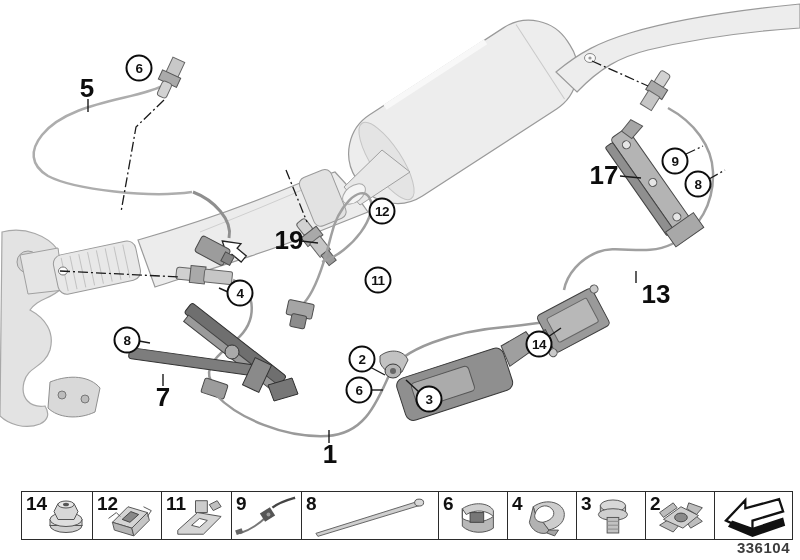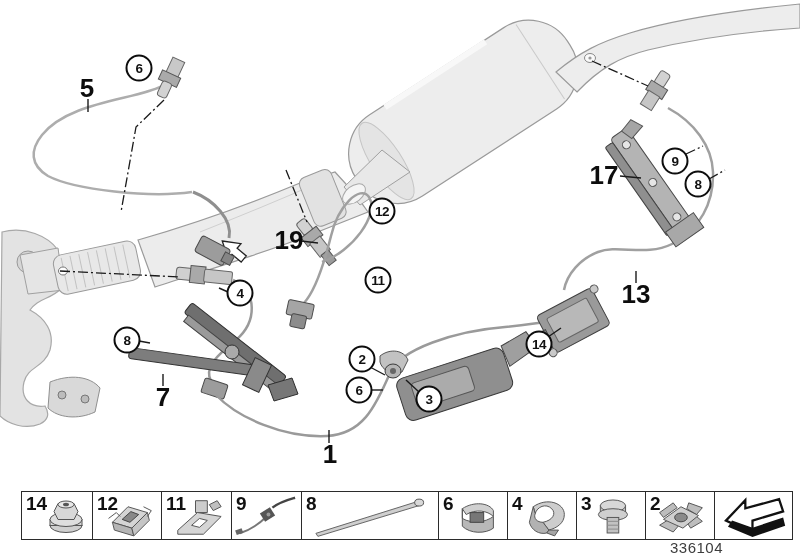--- a/index.html
+++ b/index.html
@@ -10,22 +10,22 @@
   .plain-label{font-size:26px;font-weight:700;color:#0d0d0d;line-height:1;background:transparent;}
   .circle-label{width:23px;height:23px;border:2px solid #0d0d0d;border-radius:50%;
                 background:#fff;display:flex;align-items:center;justify-content:center;
                 font-size:13.5px;font-weight:700;letter-spacing:-0.5px;}
   #parts-strip{position:absolute;left:21px;top:491px;width:770px;height:47px;
                border:1.5px solid #2b2b2b;display:flex;background:#fff;z-index:6;}
   .part-box{position:relative;height:100%;border-left:1.5px solid #2b2b2b;box-sizing:border-box;flex:0 0 auto;}
   .part-box:first-child{border-left:none;}
   .part-num{position:absolute;left:4px;top:2px;font-size:19px;font-weight:700;line-height:1;z-index:2;}
   .part-ico{position:absolute;left:0;top:0;width:100%;height:100%;}
-  #drawing-number{position:absolute;right:10px;top:539px;width:120px;text-align:left;
-                  font-size:15px;color:#3d3d3d;letter-spacing:0.5px;z-index:6;}
+  #drawing-number{position:absolute;right:10px;top:539px;width:120px;text-align:right;
+                  font-size:15px;color:#3d3d3d;letter-spacing:0.5px;z-index:6;font-weight:bold;}
 </style>
 </head>
 <body>
 
 <div id="stage">
 
   <svg id="artwork" width="800" height="560" viewBox="0 0 800 560">
 
     <g>
       <path d="M2,232 C25,226 48,236 58,250 L62,288 C50,300 38,298 30,310 C45,318 55,332 50,350 C44,368 28,366 24,382 C20,398 30,408 45,406 C50,414 48,420 40,424 C25,430 8,424 0,416 Z" fill="#e3e3e3" stroke="#a8a8a8" stroke-width="1.2"></path>
@@ -208,21 +208,21 @@
   <div class="callout circle-label" style="left:240px;top:293px">4</div>
   <div class="callout circle-label" style="left:127px;top:340px">8</div>
   <div class="callout plain-label" style="left:163px;top:397px">7</div>
   <div class="callout circle-label" style="left:362px;top:359px">2</div>
   <div class="callout circle-label" style="left:359px;top:390px">6</div>
   <div class="callout circle-label" style="left:429px;top:399px">3</div>
   <div class="callout plain-label" style="left:330px;top:454px">1</div>
   <div class="callout plain-label" style="left:604px;top:175px">17</div>
   <div class="callout circle-label" style="left:675px;top:161px">9</div>
   <div class="callout circle-label" style="left:698px;top:184px">8</div>
-  <div class="callout plain-label" style="left:636px;top:294px">13</div>
+  <div class="callout plain-label" style="left:656px;top:294px">13</div>
   <div class="callout circle-label" style="left:539px;top:344px">14</div>
 
   <div id="parts-strip">
 
     <div class="part-box" style="width:70px">
       <span class="part-num">14</span>
       <svg class="part-ico" viewBox="0 0 70 46">
         <ellipse cx="44" cy="33" rx="16" ry="7" fill="#cfcfcf" stroke="#555"></ellipse>
         <rect x="28" y="27" width="32" height="6" fill="#d6d6d6" stroke="#555"></rect>
         <ellipse cx="44" cy="27" rx="16" ry="7" fill="#dedede" stroke="#555"></ellipse>

